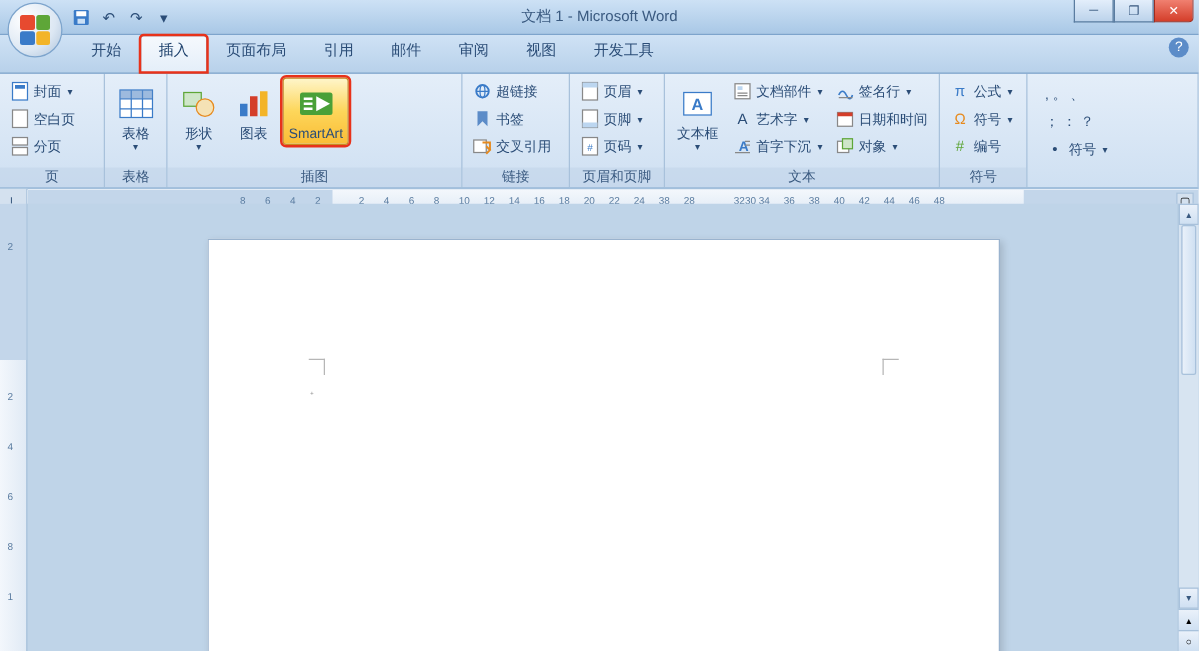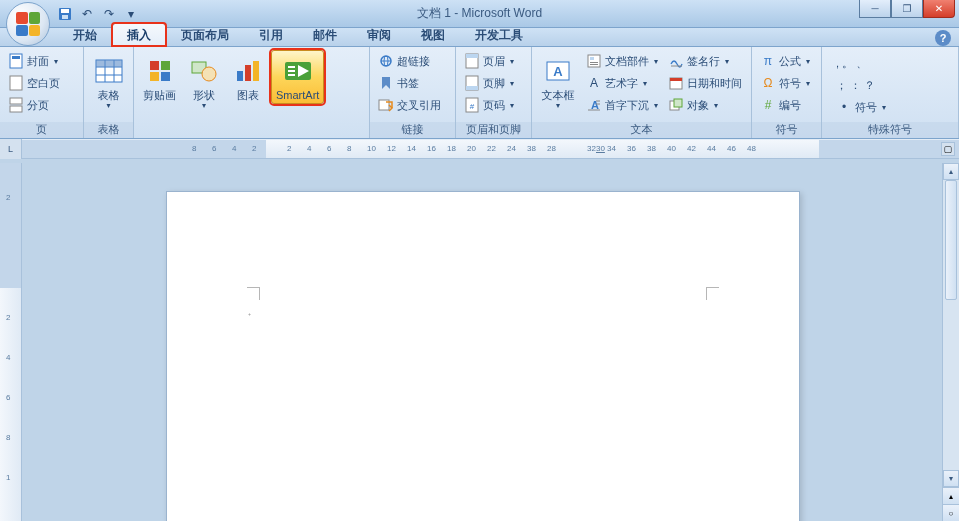--- a/index.html
+++ b/index.html
@@ -14,21 +14,21 @@
 .office-logo span:nth-child(3){background:#3a7bc8;border-radius:2px;}
 .office-logo span:nth-child(4){background:#f3b428;border-radius:2px;}
 .qat { margin-left: 56px; display: flex; gap: 4px; align-items: center; }
 .qat-btn { width: 18px; height: 18px; display: flex; align-items: center; justify-content: center; color: #2b4d77; font-size: 12px; cursor: pointer; }
 .title { position: absolute; left: 50%; transform: translateX(-50%); font-size: 12px; color: #3a5a80; }
 .win-controls { position: absolute; right: 4px; top: 0; display: flex; }
 .win-btn { width: 32px; height: 18px; border: 1px solid #5a7ca0; border-top: none; background: linear-gradient(#e3eefb,#bcd3eb); display: flex; align-items: center; justify-content: center; font-size: 10px; color: #3a5a80; cursor: pointer; }
 .win-btn.close { background: linear-gradient(#f08070,#d43e2a); color: #fff; border-color: #a02c1e; border-radius: 0 0 4px 0; }
 
 
-.tabs { height: 19px; background: linear-gradient(#cfe2f5,#b8d1ea); display: flex; align-items: flex-end; padding-left: 58px; border-bottom: 1px solid #7da4cc; position: relative; font-weight: bold; }
+.tabs { height: 31px; background: linear-gradient(#cfe2f5,#b8d1ea); display: flex; padding-left: 58px; border-bottom: 1px solid #7da4cc; position: relative; }
 .tab { padding: 3px 14px 2px; font-size: 12px; color: #2b4d77; cursor: pointer; border: 1px solid transparent; border-bottom: none; }
 .tab.active { background: linear-gradient(#f5f9fd,#e4eef9); border-color: #8faecb; border-radius: 3px 3px 0 0; color: #1a3e6a; }
 .tab.highlight { outline: 2px solid #e8321a; outline-offset: -1px; }
 .help-btn { position: absolute; right: 8px; top: 2px; width: 16px; height: 16px; border-radius: 50%; background: #5c8cc8; color: #fff; font-size: 11px; display: flex; align-items: center; justify-content: center; cursor: pointer; }
 
 
 .ribbon { height: 92px; background: linear-gradient(#e4eef9,#cfe0f2); display: flex; border-bottom: 1px solid #7da4cc; }
 .group { border-right: 1px solid #a8c1db; display: flex; flex-direction: column; }
 .group-body { flex: 1; display: flex; align-items: flex-start; padding: 3px 4px 0; gap: 2px; }
 .group-label { height: 16px; font-size: 11px; color: #3a5a80; text-align: center; background: rgba(180,200,225,.3); }
@@ -175,31 +175,20 @@
       </div>
     </div>
     <div class="group-label">表格</div>
   </div>
 
   <div class="group" style="width:236px">
     <div class="group-body">
       <div class="big-btn">
         <div class="icon-slot">
             <svg width="28" height="24">
-              <rect x="4" y="2" width="9" height="9" fill="#d43e2a"></rect>
-              <rect x="15" y="2" width="9" height="9" fill="#5ea638"></rect>
-              <rect x="4" y="13" width="9" height="9" fill="#f3b428"></rect>
-              <rect x="15" y="13" width="9" height="9" fill="#3a7bc8"></rect>
-            </svg>
-          </div>
-        <div class="lbl">剪贴画</div>
-      </div>
-      <div class="big-btn">
-        <div class="icon-slot">
-            <svg width="28" height="24">
               <rect x="2" y="3" width="14" height="11" fill="#cfe6c9" stroke="#5ea638"></rect>
               <circle cx="19" cy="15" r="7" fill="#f5e2b5" stroke="#e68a1e"></circle>
             </svg>
           </div>
         <div class="lbl">形状</div>
         <div class="arrow">▾</div>
       </div>
       <div class="big-btn">
         <div class="icon-slot">
             <svg width="28" height="24">
@@ -216,20 +205,21 @@
               <rect x="2" y="4" width="26" height="18" rx="2" fill="#4aa038"></rect>
               <rect x="5" y="8" width="7" height="2" fill="#fff"></rect>
               <rect x="5" y="12" width="7" height="2" fill="#fff"></rect>
               <rect x="5" y="16" width="7" height="2" fill="#fff"></rect>
               <path d="M15 7 L26 13 L15 19 Z" fill="#fff"></path>
             </svg>
           </div>
         <div class="lbl">SmartArt</div>
       </div>
     </div>
+    <div class="group-label">插图</div>
   </div>
 
   <div class="group" style="width:86px">
     <div class="group-body">
       <div class="col">
         <div class="small-row">
           <span class="small-icon i-blue">
               <svg width="16" height="14">
                 <circle cx="8" cy="7" r="5" fill="none" stroke="#3a7bc8" stroke-width="1.5"></circle>
                 <ellipse cx="8" cy="7" rx="2" ry="5" fill="none" stroke="#3a7bc8"></ellipse>
@@ -406,21 +396,20 @@
       <div class="col" style="padding:2px 6px">
         <div style="font-size:11px;color:#2b4d77;height:22px;display:flex;align-items:center;gap:12px;padding:0 4px">, 。 、</div>
         <div style="font-size:11px;color:#2b4d77;height:22px;display:flex;align-items:center;gap:12px;padding:0 4px">； ： ？</div>
         <div class="small-row">
           <span class="small-icon">•</span>
           <span>符号</span>
             <span style="font-size:8px;margin-left:2px">▾</span>
         </div>
       </div>
     </div>
-    <div class="group-label">特殊符号</div>
   </div>
 
 </div>
 
 <div class="ruler-row">
   <div class="ruler-left">L</div>
   <div class="ruler">
     <div class="margin-l" style="width:244px"></div>
     <div class="margin-r" style="width:140px"></div>
   <span class="num" style="left: 170px;">8</span>

